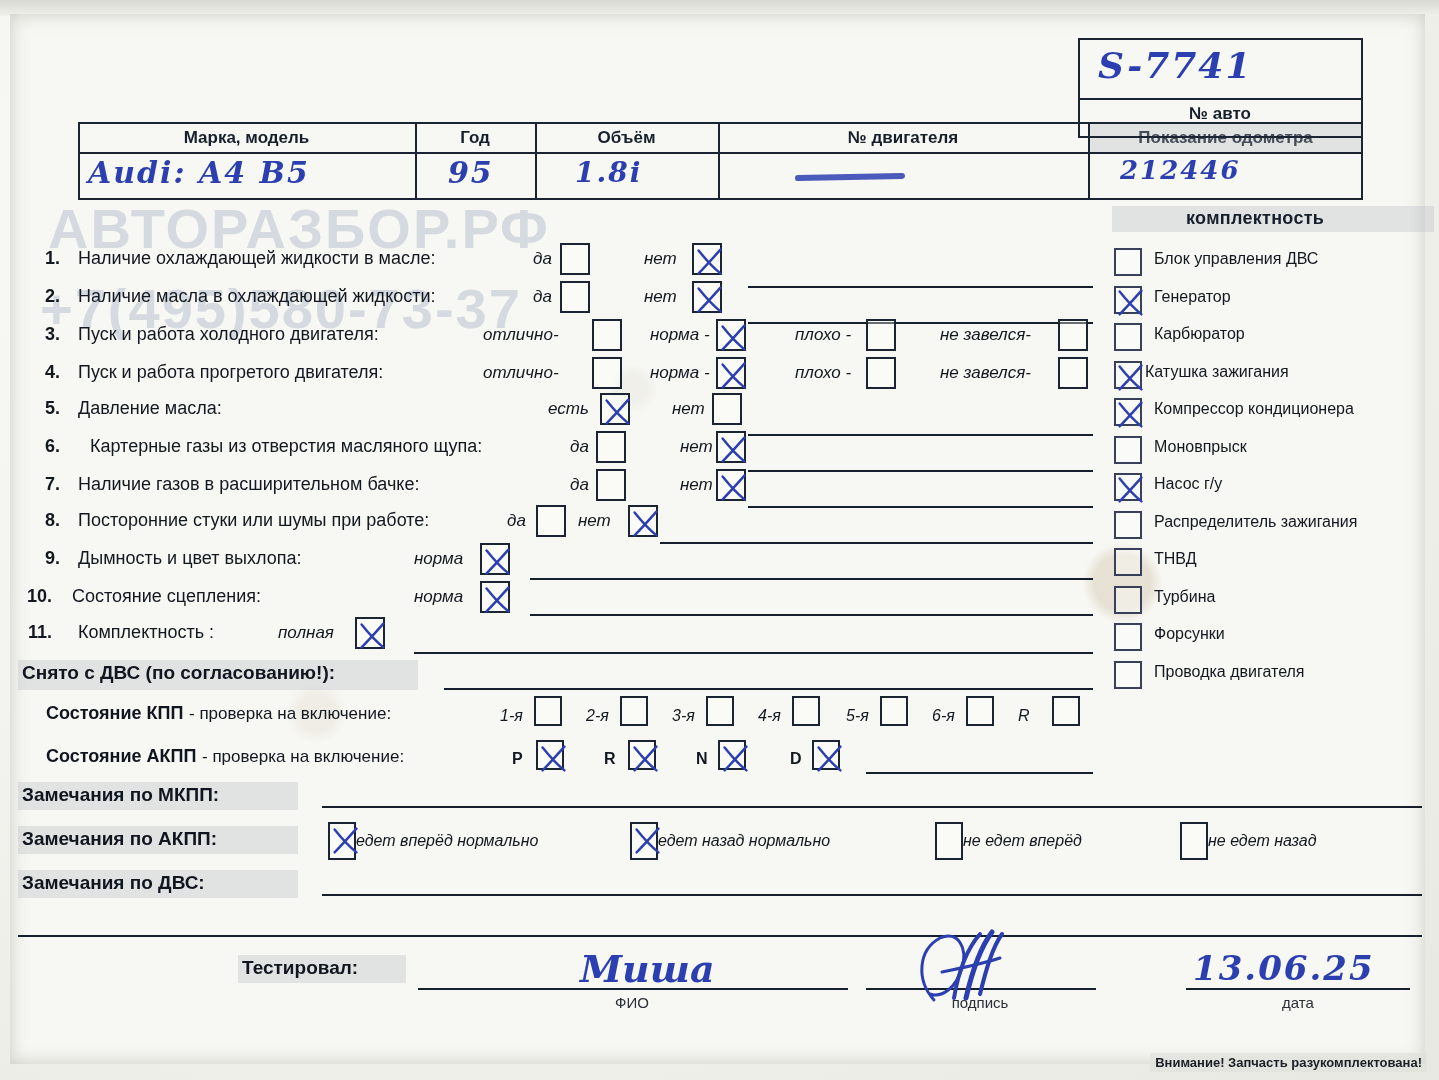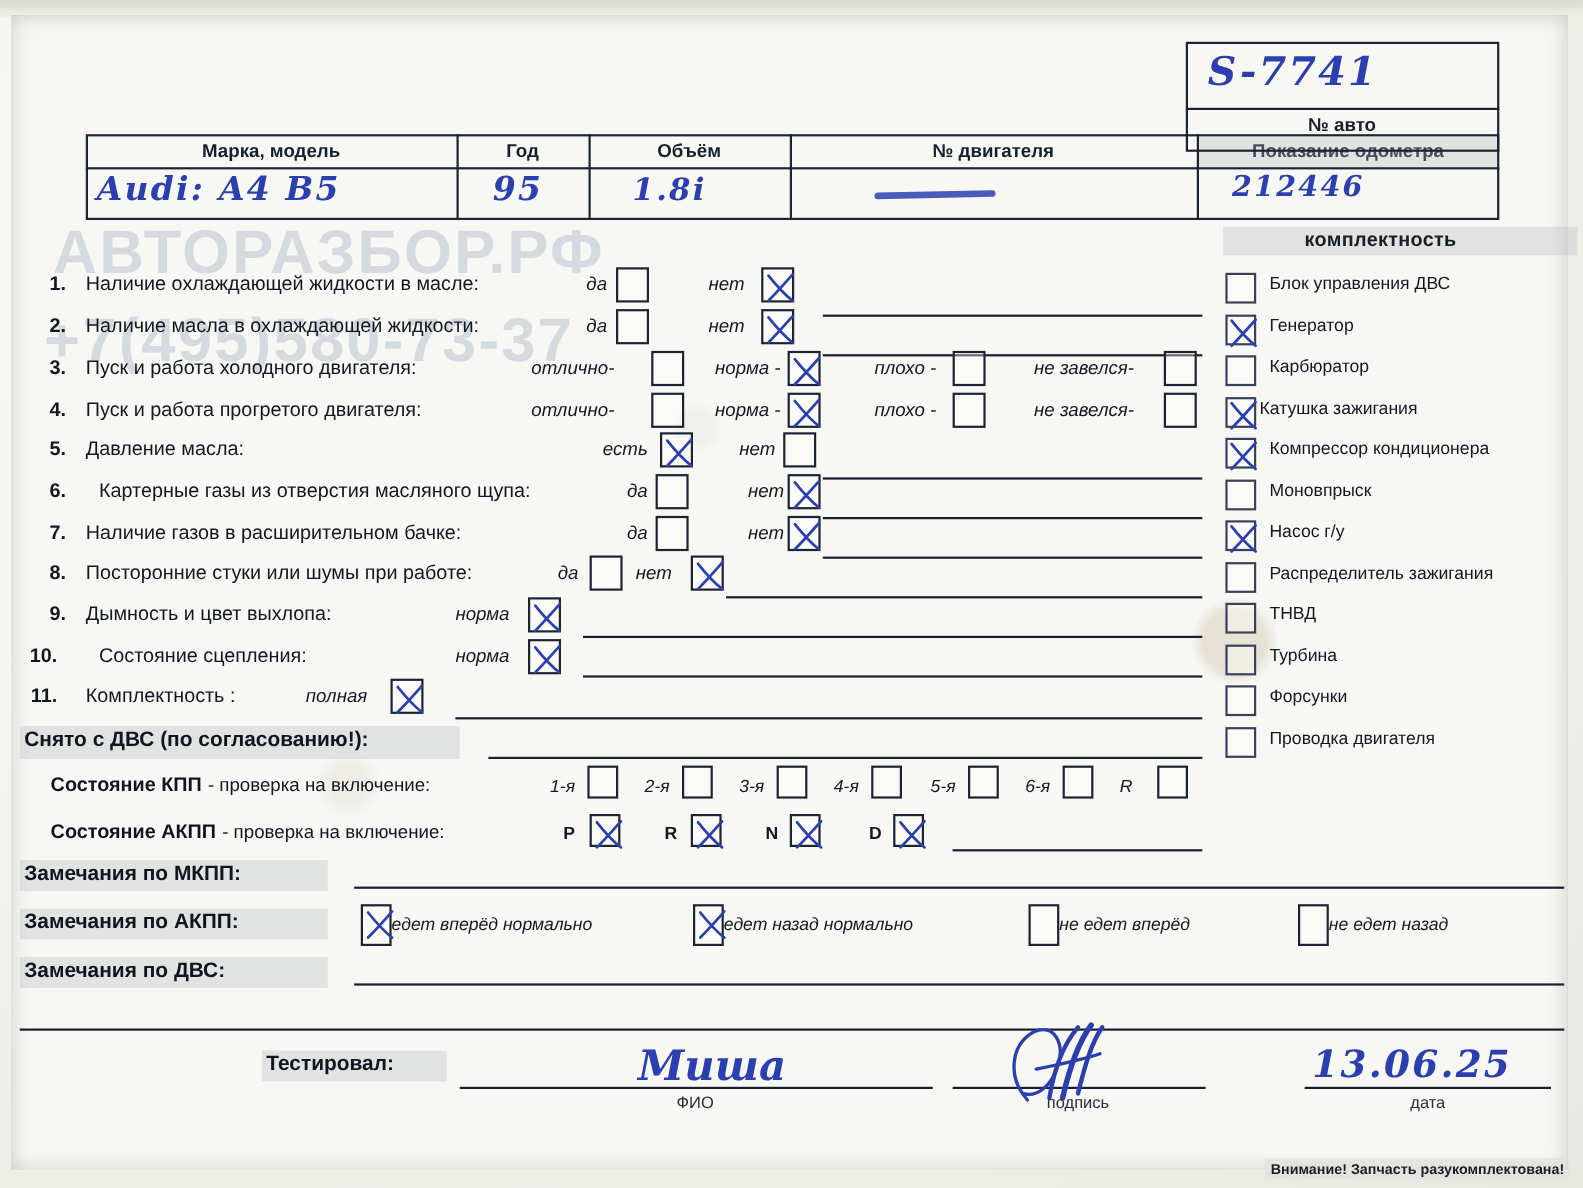--- a/index.html
+++ b/index.html
@@ -265,21 +265,21 @@
       <div class="lbl" style="left:78px;top:548px;">Дымность и цвет выхлопа:</div>
       <div class="opt" style="left:414px;top:549px;">норма</div>
       <div class="cb" style="left:480px;top:543px;">
         <svg viewBox="0 0 40 40">
           <path d="M8 9 C16 19, 22 26, 31 33" stroke="#2b3fb0" stroke-width="2.6" fill="none" stroke-linecap="round"></path>
           <path d="M31 8 C23 17, 16 25, 8 33" stroke="#2b3fb0" stroke-width="2.6" fill="none" stroke-linecap="round"></path>
         </svg>
       </div>
       <div class="rule" style="left:530px;top:578px;width:563px;"></div>
       <div class="num" style="left:18px;top:586px;">10.</div>
-      <div class="lbl" style="left:90px;top:586px;">Состояние сцепления:</div>
+      <div class="lbl" style="left:72px;top:586px;">Состояние сцепления:</div>
       <div class="opt" style="left:414px;top:587px;">норма</div>
       <div class="cb" style="left:480px;top:581px;">
         <svg viewBox="0 0 40 40">
           <path d="M8 9 C16 19, 22 26, 31 33" stroke="#2b3fb0" stroke-width="2.6" fill="none" stroke-linecap="round"></path>
           <path d="M31 8 C23 17, 16 25, 8 33" stroke="#2b3fb0" stroke-width="2.6" fill="none" stroke-linecap="round"></path>
         </svg>
       </div>
       <div class="rule" style="left:530px;top:614px;width:563px;"></div>
       <div class="num" style="left:18px;top:622px;">11.</div>
       <div class="lbl" style="left:78px;top:622px;">Комплектность :</div>

